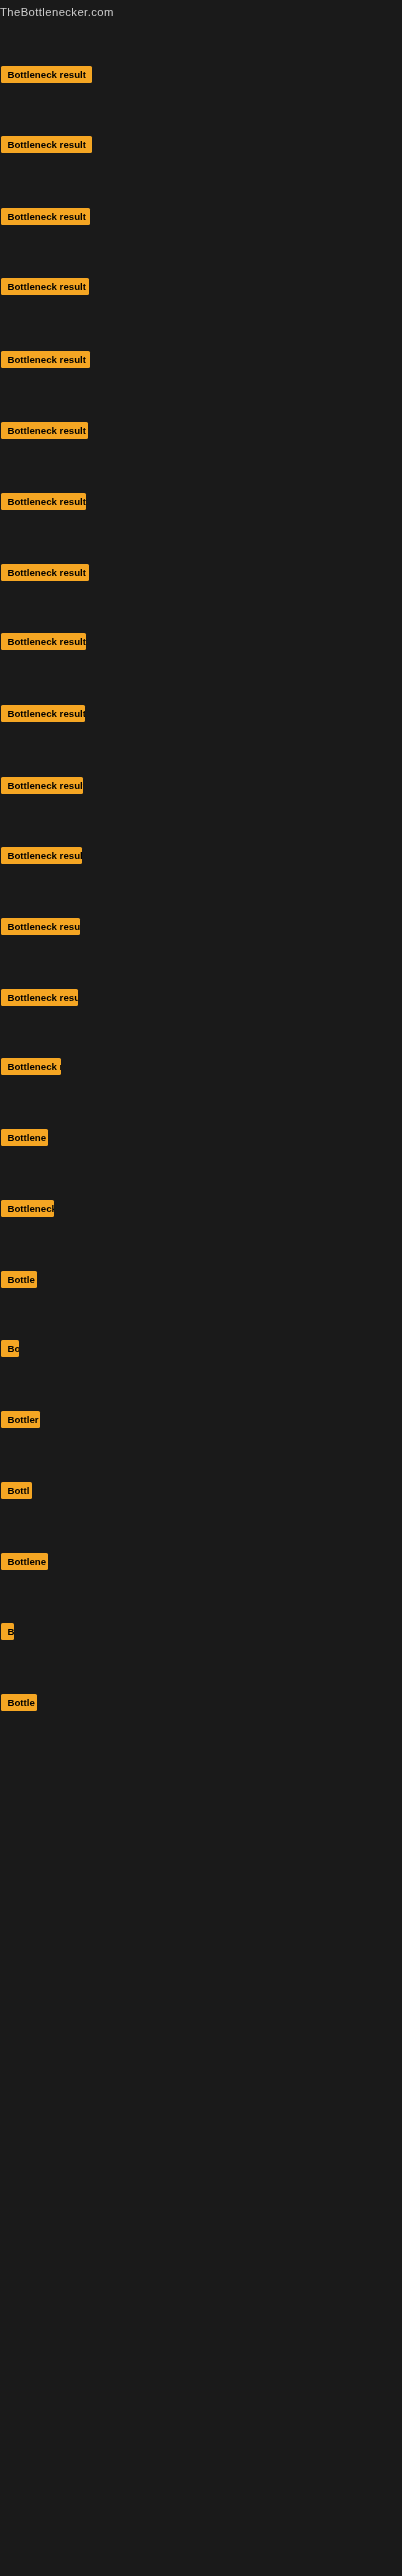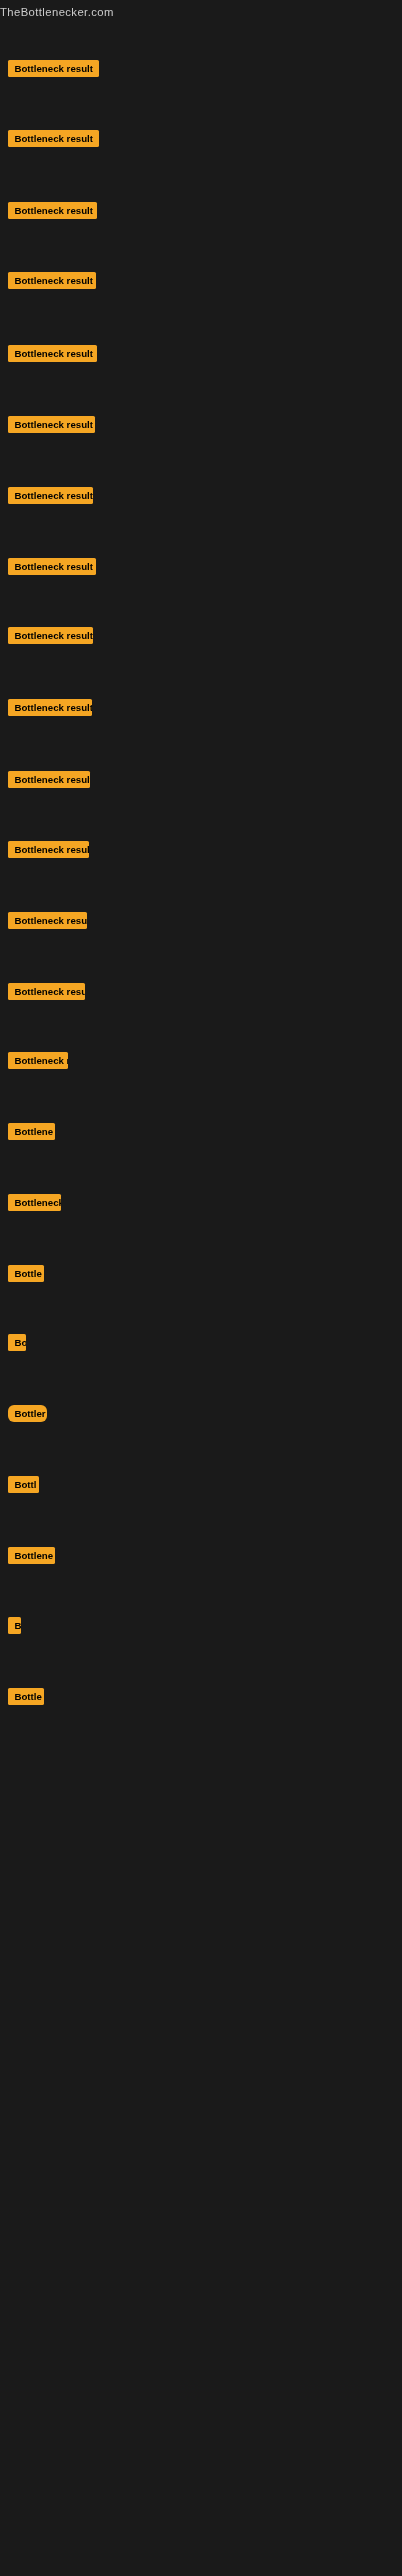--- a/index.html
+++ b/index.html
@@ -16,21 +16,22 @@
     }
     .site-title {
       text-align: left;
       color: #cccccc;
       font-size: 11.3px;
       padding: 6.4px 0 3.2px 0;
       letter-spacing: 0.4px;
     }
     .bottleneck-item {
       position: absolute;
-      left: 8px;
+      left: 1px;
+      margin-top: 6px;
     }
     .bottleneck-badge {
       background-color: #f5a623;
       color: #000000;
       font-size: 9.7px;
       font-weight: bold;
       padding: 3.2px 6.4px;
       border-radius: 1.6px;
       display: inline-block;
       white-space: nowrap;
@@ -55,19 +56,19 @@
     <div class="bottleneck-item" style="top: 669px;"><span class="bottleneck-badge" style="max-width: 84px;">Bottleneck result</span></div>
     <div class="bottleneck-item" style="top: 741px;"><span class="bottleneck-badge" style="max-width: 82px;">Bottleneck result</span></div>
     <div class="bottleneck-item" style="top: 811px;"><span class="bottleneck-badge" style="max-width: 81px;">Bottleneck result</span></div>
     <div class="bottleneck-item" style="top: 882px;"><span class="bottleneck-badge" style="max-width: 79px;">Bottleneck result</span></div>
     <div class="bottleneck-item" style="top: 953px;"><span class="bottleneck-badge" style="max-width: 77px;">Bottleneck result</span></div>
     <div class="bottleneck-item" style="top: 1022px;"><span class="bottleneck-badge" style="max-width: 60px;">Bottleneck r</span></div>
     <div class="bottleneck-item" style="top: 1093px;"><span class="bottleneck-badge" style="max-width: 47px;">Bottlene</span></div>
     <div class="bottleneck-item" style="top: 1164px;"><span class="bottleneck-badge" style="max-width: 53px;">Bottleneck</span></div>
     <div class="bottleneck-item" style="top: 1235px;"><span class="bottleneck-badge" style="max-width: 36px;">Bottle</span></div>
     <div class="bottleneck-item" style="top: 1304px;"><span class="bottleneck-badge" style="max-width: 17.7px;">Bo</span></div>
-    <div class="bottleneck-item" style="top: 1375px;"><span class="bottleneck-badge" style="max-width: 39px; border-radius: 6px;">Bottler</span></div>
+    <div class="bottleneck-item" style="top: 1375px;"><span class="bottleneck-badge" style="max-width: 39px;">Bottler</span></div>
     <div class="bottleneck-item" style="top: 1446px;"><span class="bottleneck-badge" style="max-width: 31px;">Bottl</span></div>
     <div class="bottleneck-item" style="top: 1517px;"><span class="bottleneck-badge" style="max-width: 47px;">Bottlene</span></div>
     <div class="bottleneck-item" style="top: 1587px;"><span class="bottleneck-badge" style="max-width: 12px;">B</span></div>
     <div class="bottleneck-item" style="top: 1658px;"><span class="bottleneck-badge" style="max-width: 36px;">Bottle</span></div>
   </div>
 
 
 </body></html>

